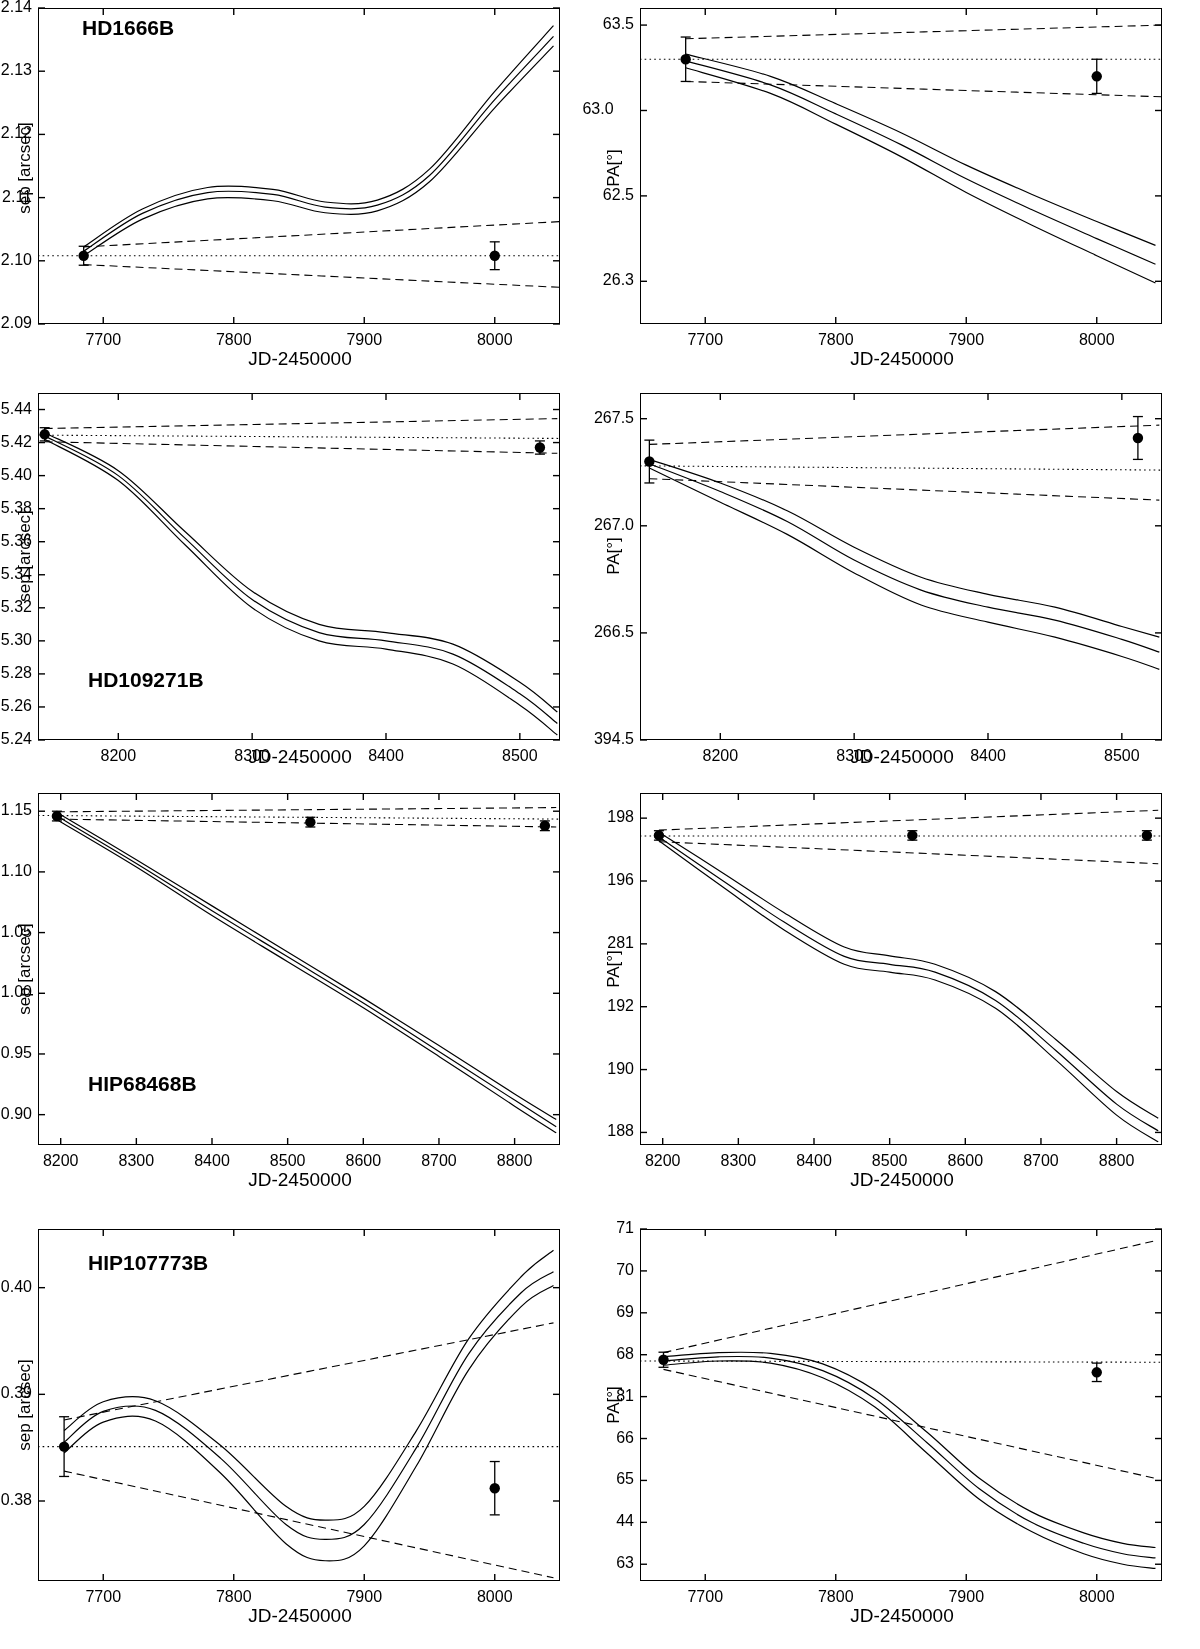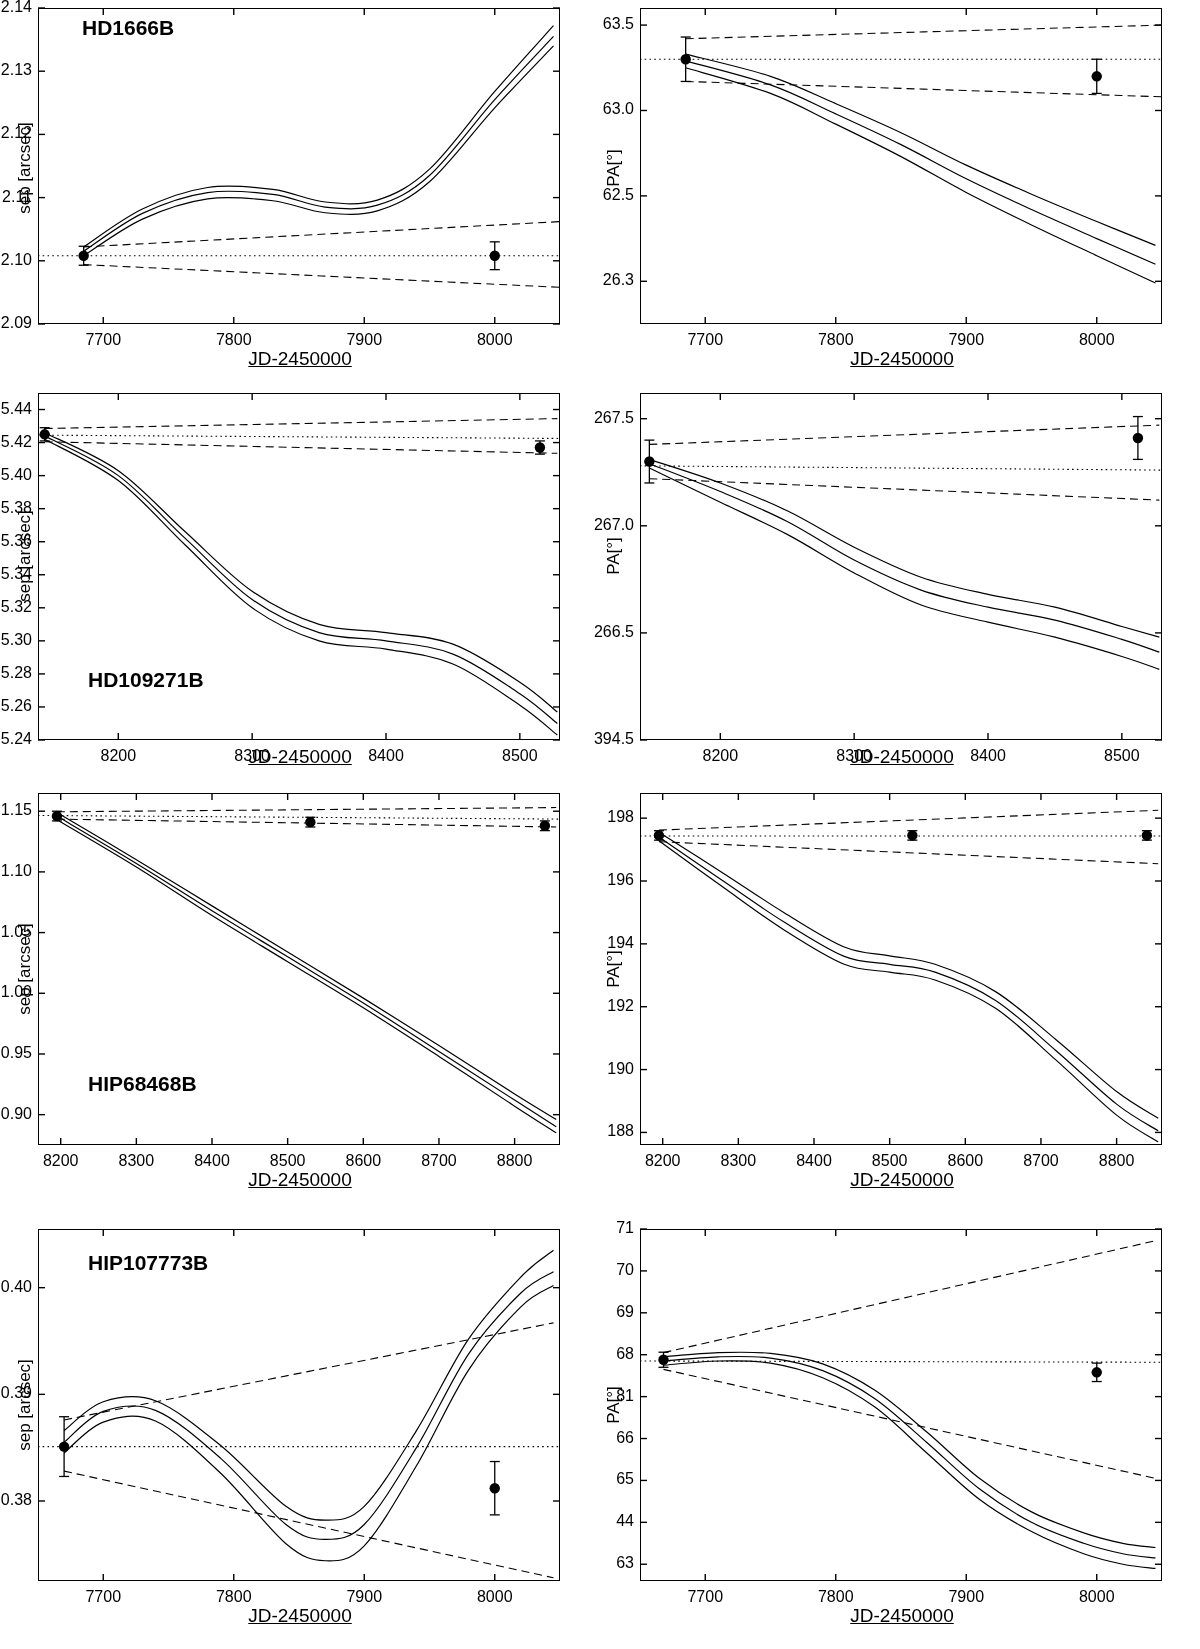--- a/index.html
+++ b/index.html
@@ -2,21 +2,21 @@
 <html><head>
 <meta charset="utf-8">
 <style>
   html,body{margin:0;padding:0;background:#fff;}
   body{width:1200px;height:1649px;font-family:"Liberation Sans",sans-serif;color:#000;}
   .grid{display:grid;grid-template-columns:600px 600px;grid-template-rows:371px 406px 436px 436px;width:1200px;height:1649px;}
   .cell{position:relative;}
   .frame{position:absolute;border:1.4px solid #000;background:#fff;box-sizing:border-box;}
   svg{position:absolute;left:0;top:0;overflow:visible;}
   .ylabel{position:absolute;transform-origin:center center;white-space:nowrap;font-size:17px;}
-  .xlabel{position:absolute;white-space:nowrap;font-size:19px;text-align:center;text-decoration:underline;}
+  .xlabel{position:absolute;white-space:nowrap;font-size:19px;text-align:center;}
   .tick{position:absolute;white-space:nowrap;font-size:16px;}
   .ytick{text-align:right;}
   .xtick{text-align:center;}
   .series-title{position:absolute;font-weight:bold;font-size:21px;white-space:nowrap;}
 </style>
 </head>
 <body>
 
 <div class="grid">
 
@@ -130,21 +130,21 @@
         <line x1="562" y1="25.081081081081322" x2="555" y2="25.081081081081322" stroke="#000" stroke-width="1.4"></line>
       </svg>
     <div class="ylabel" style="left:-46px;top:158px;width:120px;text-align:center;transform:rotate(-90deg);">PA[°]</div>
     <div class="xlabel" style="left:172px;top:348px;width:260px;">JD-2450000</div>
   <div class="tick xtick" style="left: 65.25px; top: 331px; width: 80px;">7700</div>
       <div class="tick xtick" style="left: 195.75px; top: 331px; width: 80px;">7800</div>
       <div class="tick xtick" style="left: 326.25px; top: 331px; width: 80px;">7900</div>
       <div class="tick xtick" style="left: 456.75px; top: 331px; width: 80px;">8000</div>
       <div class="tick ytick" style="left: -38px; top: 271.297px; width: 72px;">26.3</div>
       <div class="tick ytick" style="left: -38px; top: 185.892px; width: 72px;">62.5</div>
-      <div class="tick ytick" style="left: -38px; top: 100.486px; width: 72px;">63.0</div>
+      <div class="tick ytick" style="left: -38px; top: 100.486px; width: 72px; text-align: center;">63.0</div>
       <div class="tick ytick" style="left: -38px; top: 15.0811px; width: 72px;">63.5</div>
     </div>
 
   <div class="cell">
     <div class="frame" id="f2" style="left: 38px; top: 22px; width: 522px; height: 347px;"></div>
     <svg id="s2" width="600" height="406">
         <defs>
           <clipPath id="clip2">
             <rect x="38" y="22" width="522" height="347"></rect>
           </clipPath>
@@ -422,21 +422,21 @@
   <div class="tick xtick" style="left: 22.6957px; top: 375px; width: 80px;">8200</div>
       <div class="tick xtick" style="left: 98.3478px; top: 375px; width: 80px;">8300</div>
       <div class="tick xtick" style="left: 174px; top: 375px; width: 80px;">8400</div>
       <div class="tick xtick" style="left: 249.652px; top: 375px; width: 80px;">8500</div>
       <div class="tick xtick" style="left: 325.304px; top: 375px; width: 80px;">8600</div>
       <div class="tick xtick" style="left: 400.957px; top: 375px; width: 80px;">8700</div>
       <div class="tick xtick" style="left: 476.609px; top: 375px; width: 80px;">8800</div>
       <div class="tick ytick" style="left: -38px; top: 345.429px; width: 72px;">188</div>
       <div class="tick ytick" style="left: -38px; top: 282.571px; width: 72px;">190</div>
       <div class="tick ytick" style="left: -38px; top: 219.714px; width: 72px;">192</div>
-      <div class="tick ytick" style="left: -38px; top: 156.857px; width: 72px;">194</div>
+      <div class="tick ytick" style="left: -38px; top: 156.857px; width: 72px;">281</div>
       <div class="tick ytick" style="left: -38px; top: 94px; width: 72px;">196</div>
       <div class="tick ytick" style="left: -38px; top: 31.1429px; width: 72px;">198</div>
     </div>
 
   <div class="cell">
     <div class="frame" id="f6" style="left:38px;top:16px;width:522px;height:352px;"></div>
     <svg id="s6" width="600" height="436">
         <defs>
           <clipPath id="clip6">
             <rect x="38" y="16" width="522" height="352"></rect>

